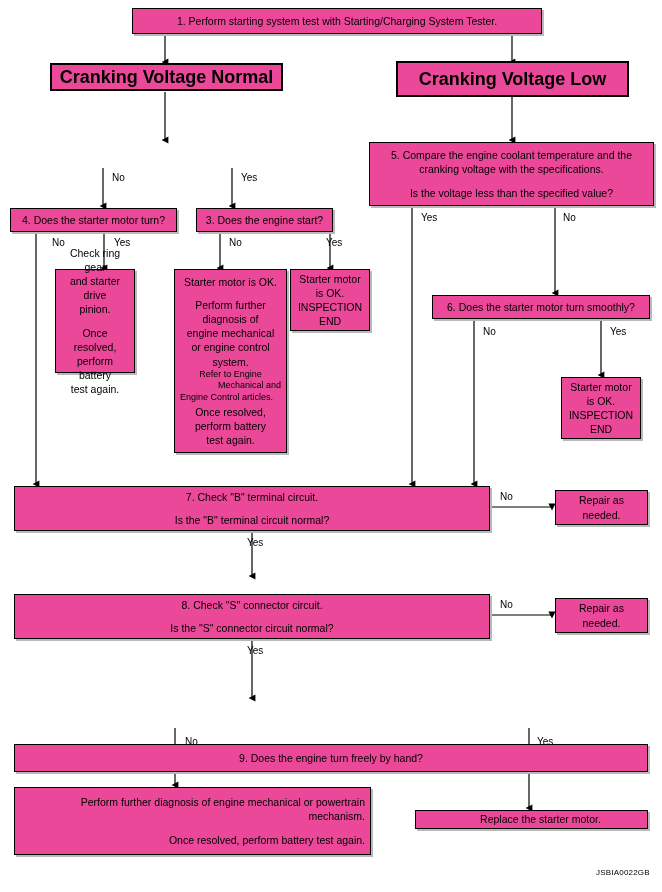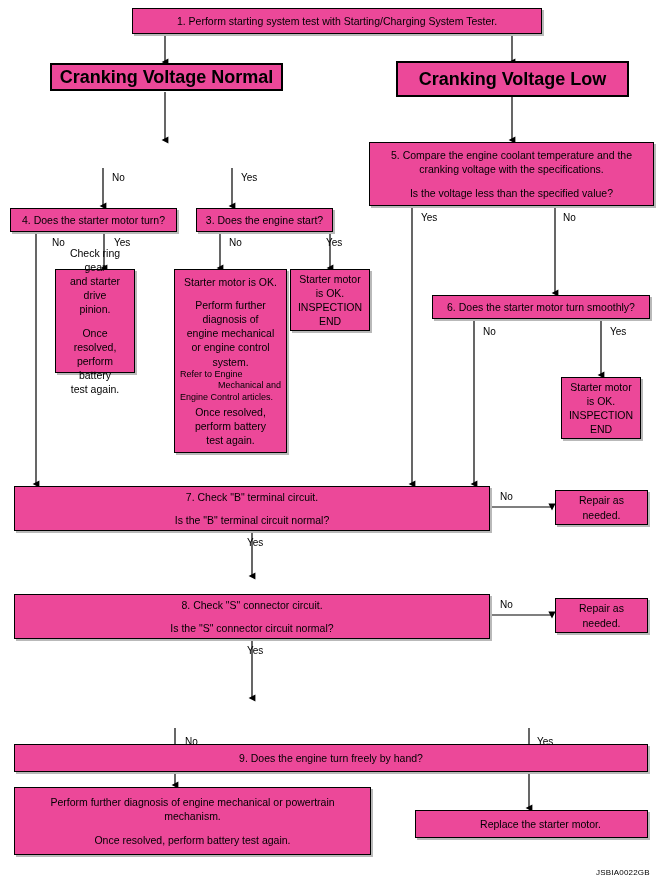--- a/index.html
+++ b/index.html
@@ -118,21 +118,21 @@
   </div>
 
   <div class="box shadow" style="left:174px;top:269px;width:113px;height:184px;">
     <div class="inner">
       <p>Starter motor is OK.</p>
       <p class="gap">Perform further</p>
       <p>diagnosis of</p>
       <p>engine mechanical</p>
       <p>or engine control</p>
       <p>system.</p>
-      <p class="small" style="text-align:left;margin-top:0;">Refer to Engine</p>
+      <p class="small" style="text-align:center;margin-top:0;">Refer to Engine</p>
       <p class="small" style="text-align:right;">Mechanical and</p>
       <p class="small" style="text-align:left;">Engine Control articles.</p>
       <p style="margin-top:1px;">Once resolved,</p>
       <p>perform battery</p>
       <p>test again.</p>
     </div>
   </div>
 
   <div class="box shadow" style="left:290px;top:269px;width:80px;height:62px;">
     <div class="inner">
@@ -177,29 +177,29 @@
     <div class="inner">
       <p>Repair as</p>
       <p>needed.</p>
     </div>
   </div>
 
   <div class="box shadow" style="left:14px;top:700px;width:634px;height:28px;margin-top:44px;">
     <span class="inner">9. Does the engine turn freely by hand?</span>
   </div>
 
-  <div class="box shadow" style="left:14px;top:787px;width:357px;height:68px;">
+  <div class="box shadow" style="left:14px;top:787px;width:357px;height:68px;text-align:right;">
     <div class="inner">
       <p>Perform further diagnosis of engine mechanical or powertrain</p>
       <p>mechanism.</p>
       <p class="gap">Once resolved, perform battery test again.</p>
     </div>
   </div>
 
-  <div class="box shadow" style="left:415px;top:810px;width:233px;height:28px;padding-left:23px;">
+  <div class="box shadow" style="left:415px;top:810px;width:233px;height:19px;padding-left:23px;">
     <span class="inner">Replace the starter motor.</span>
   </div>
 
   <div class="lbl" style="left:112px;top:173px;">No</div>
   <div class="lbl" style="left:241px;top:173px;">Yes</div>
 
   <div class="lbl" style="left:52px;top:238px;">No</div>
   <div class="lbl" style="left:114px;top:238px;">Yes</div>
 
   <div class="lbl" style="left:229px;top:238px;">No</div>

